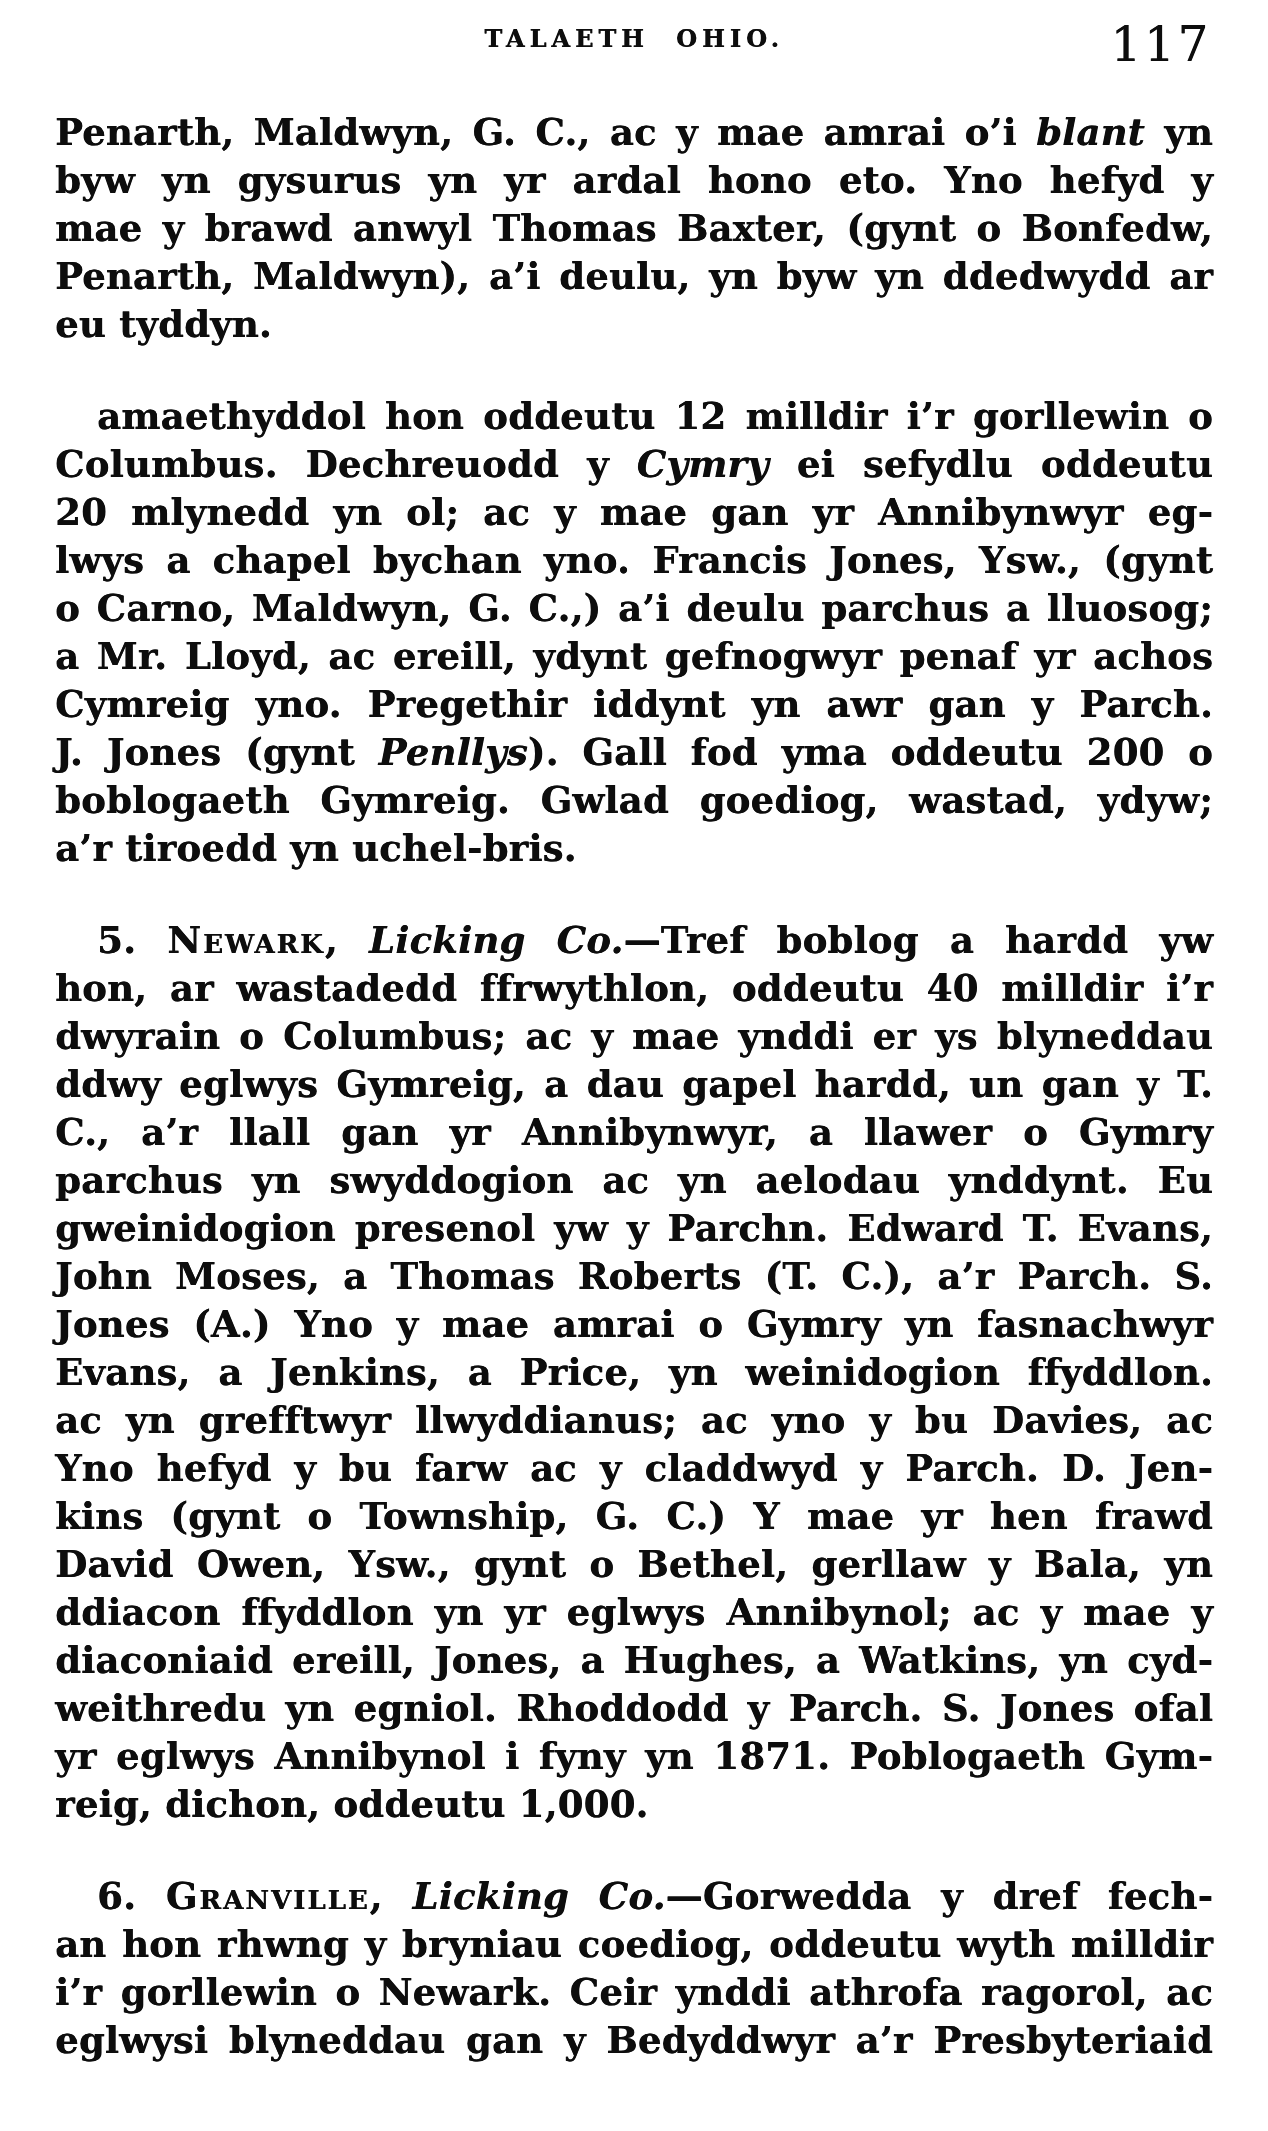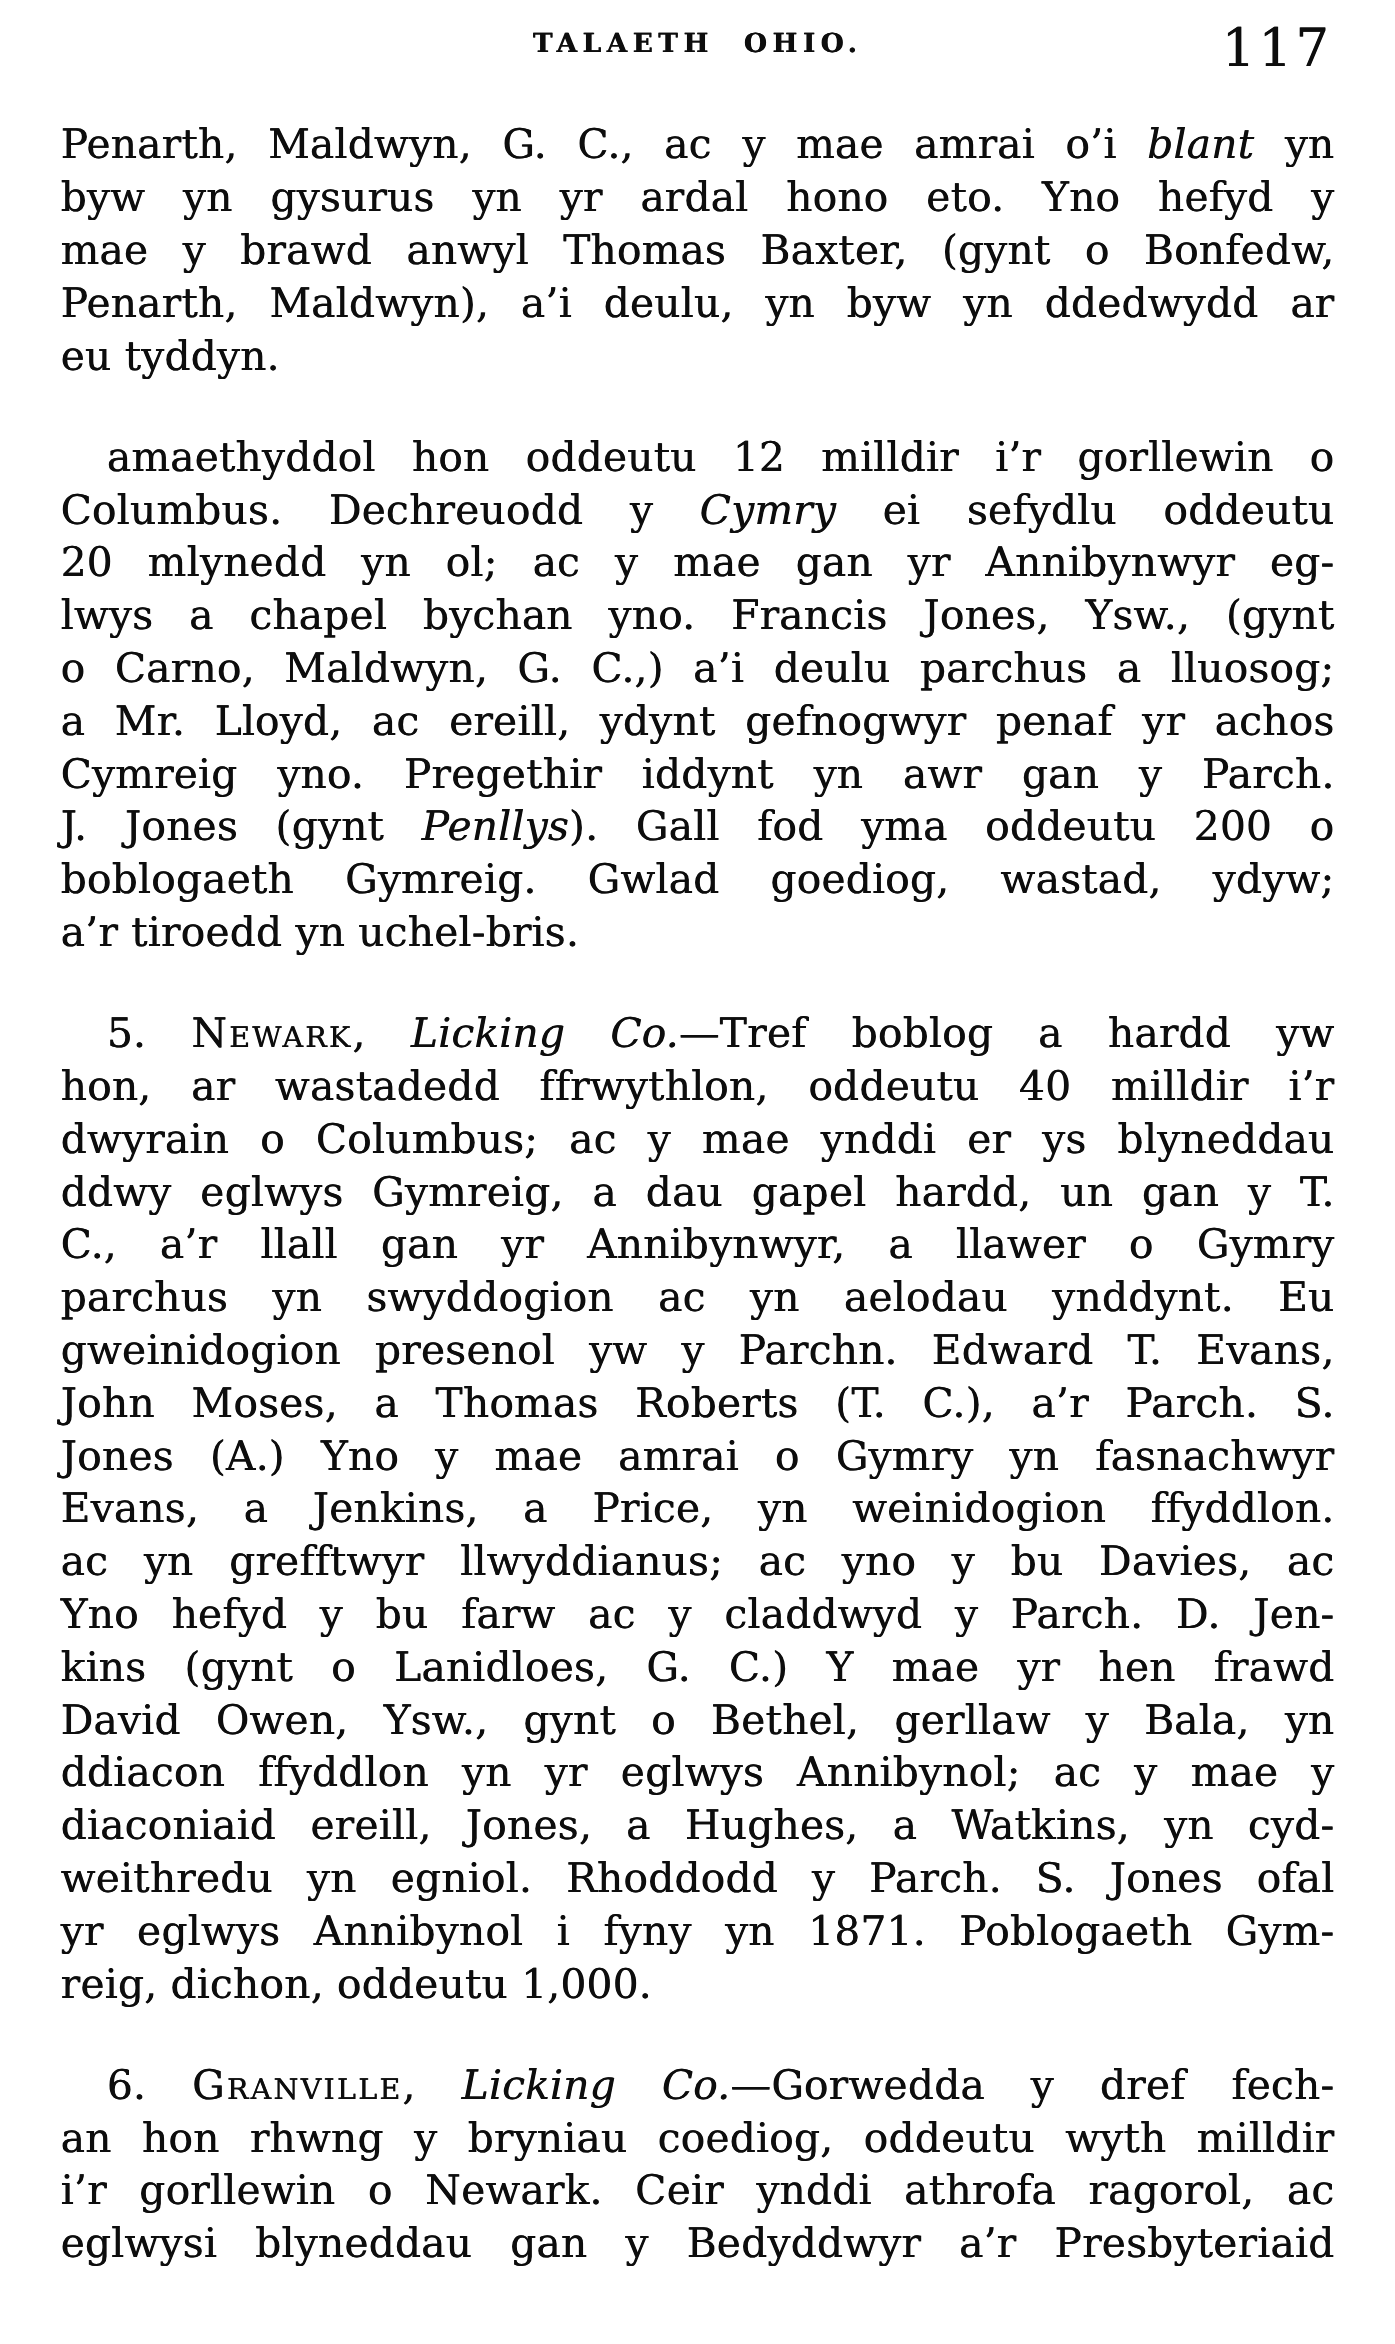--- a/index.html
+++ b/index.html
@@ -50,20 +50,21 @@
     top: 108px;
     left: 55px;
     width: 1158px;
     text-shadow: 0.45px 0 0 currentColor;
   }
   .paragraph {
     margin: 0 0 44px 0;
     font-size: 37px;
     line-height: 48px;
     letter-spacing: 0.2px;
+    font-weight: bold;
   }
   .paragraph:last-child { margin-bottom: 18px; }
   .line {
     text-align: justify;
     text-align-last: justify;
     min-height: 48px;
   }
   .line.line-last {
     text-align: left;
     text-align-last: left;
@@ -114,21 +115,21 @@
         <div class="line"><span>dwyrain o Columbus; ac y mae ynddi er ys blyneddau</span></div>
         <div class="line"><span>ddwy eglwys Gymreig, a dau gapel hardd, un gan y T.</span></div>
         <div class="line"><span>C., a’r llall gan yr Annibynwyr, a llawer o Gymry</span></div>
         <div class="line"><span>parchus yn swyddogion ac yn aelodau ynddynt. Eu</span></div>
         <div class="line"><span>gweinidogion presenol yw y Parchn. Edward T. Evans,</span></div>
         <div class="line"><span>John Moses, a Thomas Roberts (T. C.), a’r Parch. S.</span></div>
         <div class="line"><span>Jones (A.) Yno y mae amrai o Gymry yn fasnachwyr</span></div>
         <div class="line"><span>Evans, a Jenkins, a Price, yn weinidogion ffyddlon.</span></div>
         <div class="line"><span>ac yn grefftwyr llwyddianus; ac yno y bu Davies, ac</span></div>
         <div class="line"><span>Yno hefyd y bu farw ac y claddwyd y Parch. D. Jen-</span></div>
-        <div class="line"><span>kins (gynt o Lanidloes, G. C.) Y mae yr hen frawd</span></div>
+        <div class="line"><span>kins (gynt o Township, G. C.) Y mae yr hen frawd</span></div>
         <div class="line"><span>David Owen, Ysw., gynt o Bethel, gerllaw y Bala, yn</span></div>
         <div class="line"><span>ddiacon ffyddlon yn yr eglwys Annibynol; ac y mae y</span></div>
         <div class="line"><span>diaconiaid ereill, Jones, a Hughes, a Watkins, yn cyd-</span></div>
         <div class="line"><span>weithredu yn egniol. Rhoddodd y Parch. S. Jones ofal</span></div>
         <div class="line"><span>yr eglwys Annibynol i fyny yn 1871. Poblogaeth Gym-</span></div>
         <div class="line line-last"><span>reig, dichon, oddeutu 1,000.</span></div>
       </div>
       <div class="paragraph indent">
         <div class="line"><span>6. </span><span class="sc">Granville</span><span>, </span><span class="it">Licking Co.</span><span>—Gorwedda y dref fech-</span></div>
         <div class="line"><span>an hon rhwng y bryniau coediog, oddeutu wyth milldir</span></div>

